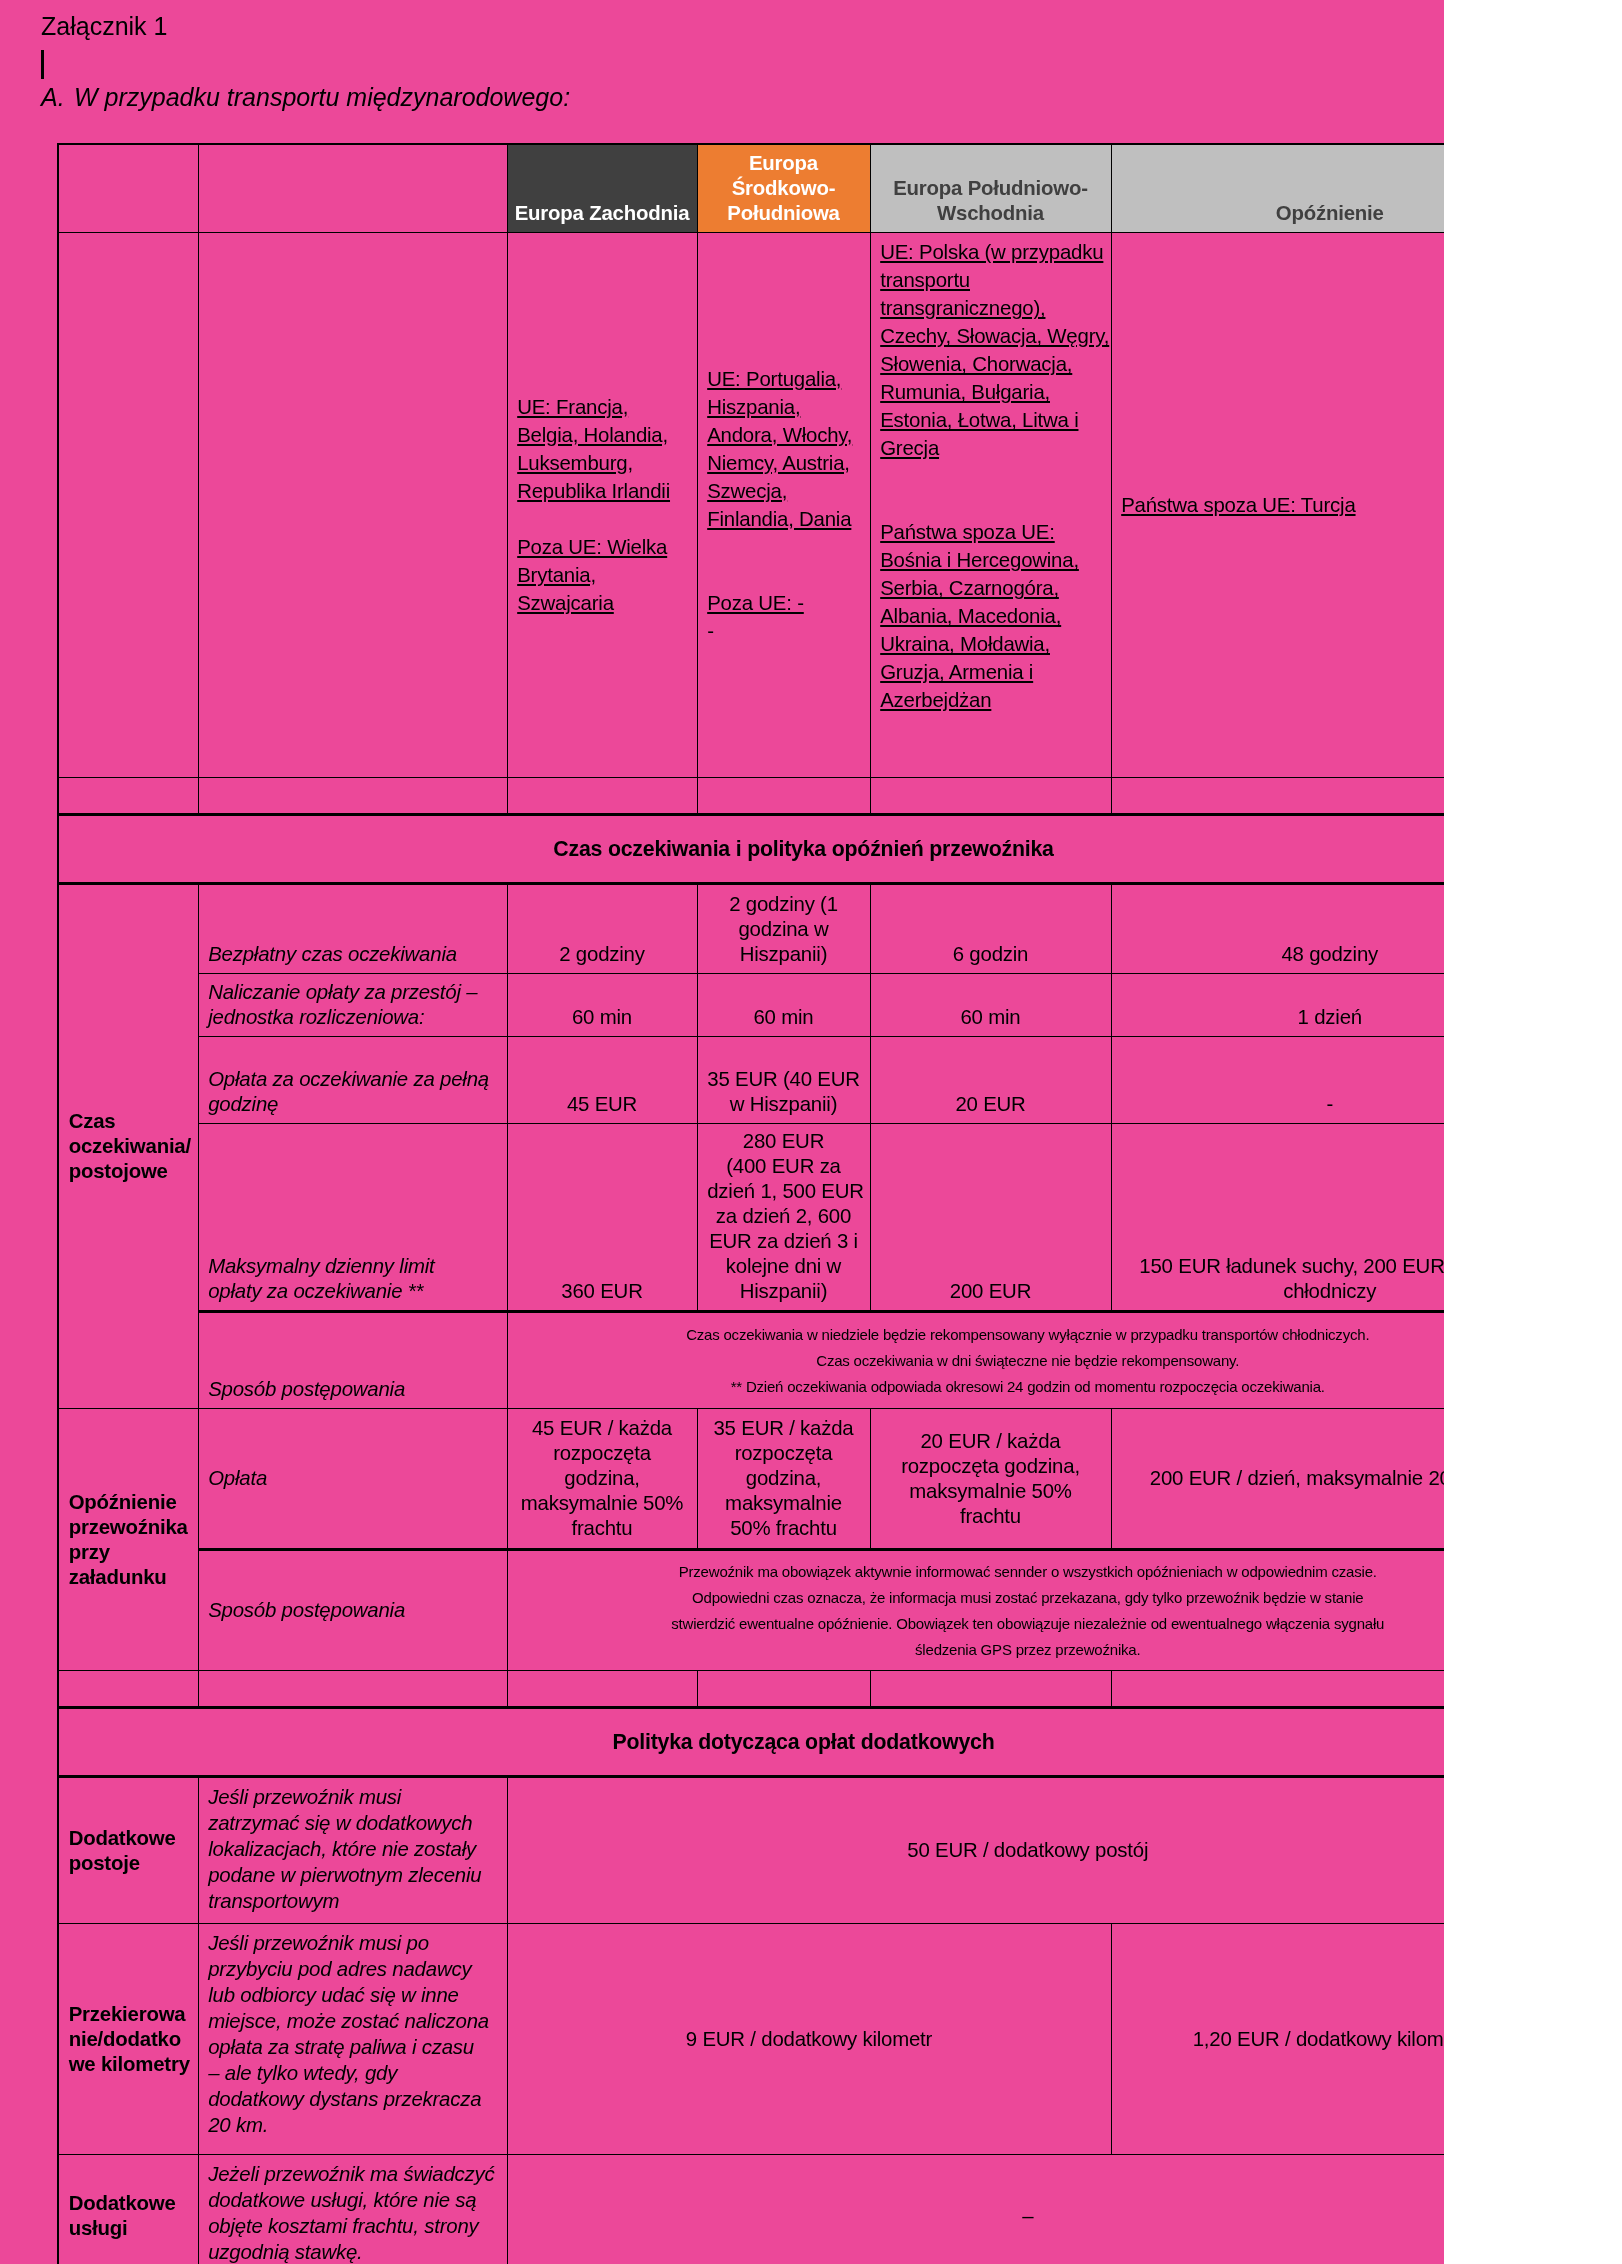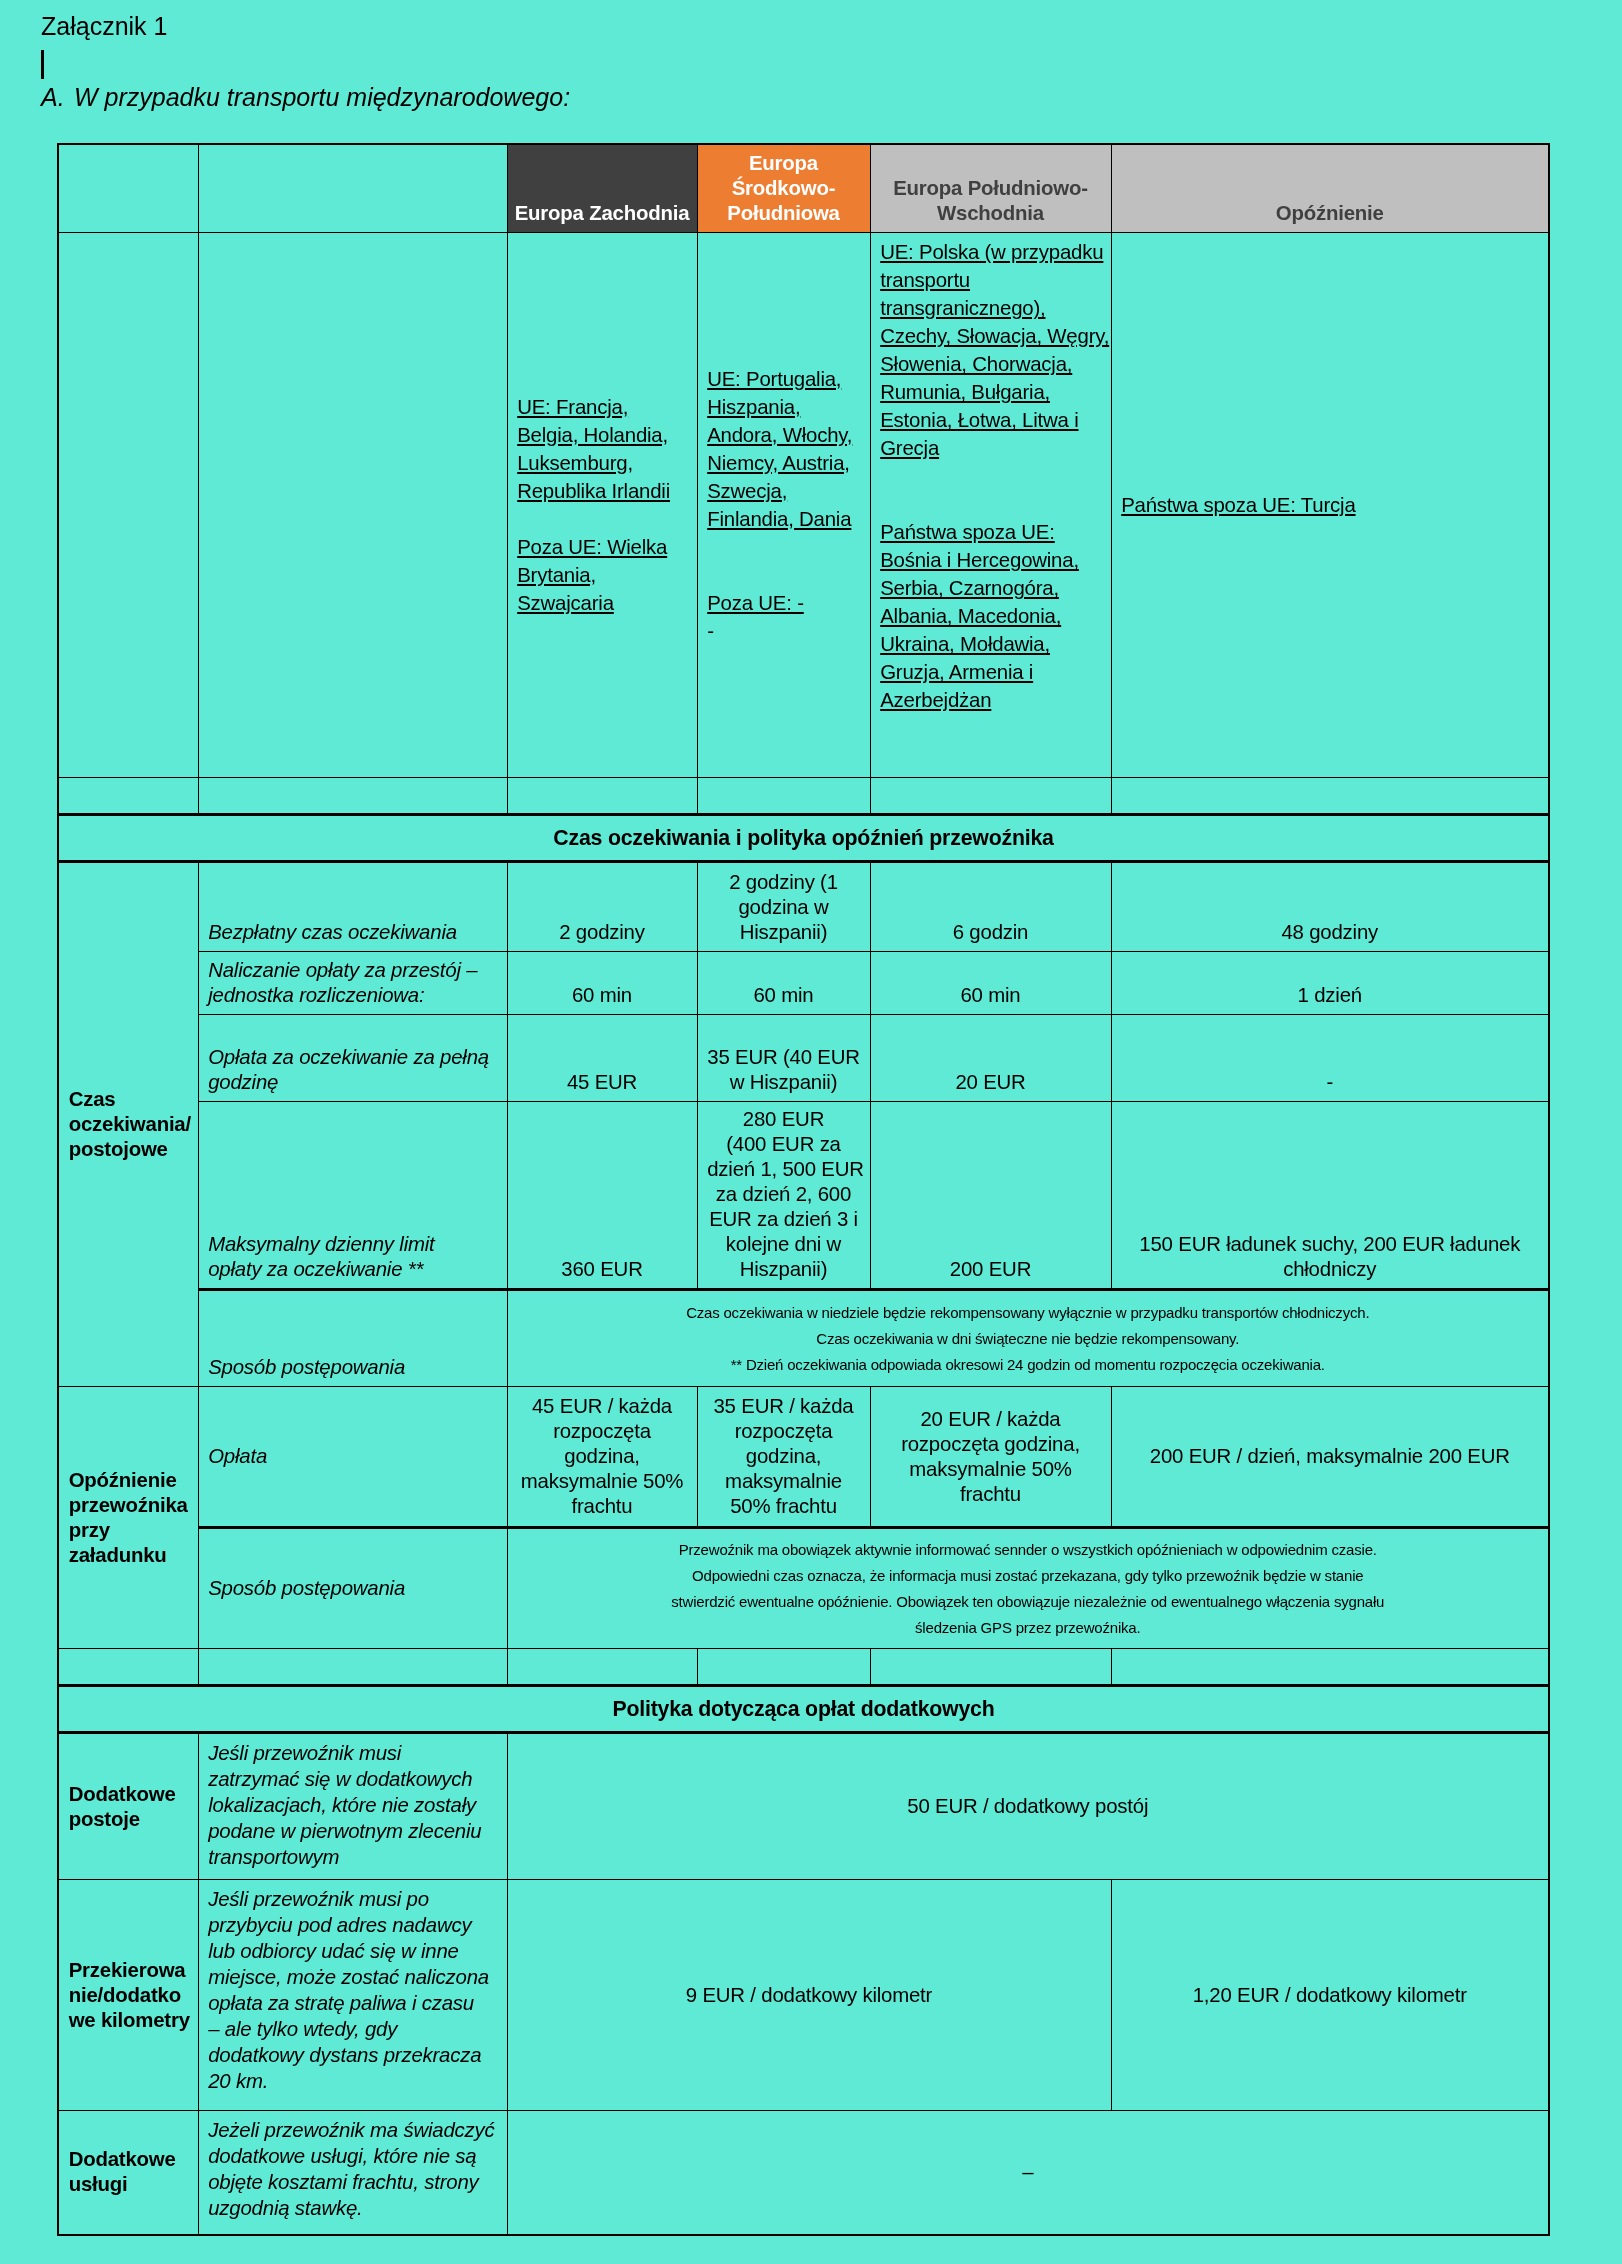--- a/index.html
+++ b/index.html
@@ -1,16 +1,16 @@
 <!DOCTYPE html>
 <html><head>
 <meta charset="utf-8">
 <style>
   html,body{margin:0;padding:0;background:#fff;}
-  .page{position:relative;width:1622px;height:2265px;background:#5eead4;
+  .page{position:relative;width:1444px;height:2265px;background:#ec4899;
         font-family:"Liberation Sans",sans-serif;color:#000;overflow:hidden;}
   .doc-title{position:absolute;left:41px;top:11.6px;font-size:25px;font-weight:normal;}
   .cursor-bar{position:absolute;left:41px;top:50px;width:2.9px;height:29px;background:#000;}
   .heading-line{position:absolute;left:41px;top:83px;font-size:25px;font-style:italic;}
   .heading-line .lbl-a{display:inline-block;min-width:33px;}
 
   table.tbl{position:absolute;left:57px;top:143px;width:1490px;
             border-collapse:collapse;table-layout:fixed;border:2.9px solid #000;
             letter-spacing:-0.2px;}
   .tbl td{border:1.9px solid #000;font-size:20.4px;line-height:25px;padding:5.8px 9.7px;
@@ -23,21 +23,21 @@
   tr.hdr td{vertical-align:bottom;text-align:center;font-weight:bold;padding:5.8px;}
   .h-dark{background:#404040;color:#ffffff;}
   .h-orange{background:#ED7D31;color:#ffffff;}
   .h-gray{background:#BFBFBF;color:#404040;}
 
   
   tr.countries td{text-align:left;vertical-align:middle;font-size:20.4px;line-height:28px;}
   tr.countries td.vtop{vertical-align:top;}
 
   
-  td.sect{font-weight:bold;text-align:center;padding:7px;line-height:30px;font-size:21.3px;}
+  td.sect{font-weight:bold;text-align:center;padding:18px;line-height:30px;font-size:21.3px;}
   .bt-thick{border-top-width:3.9px !important;}
   .bb-thick{border-bottom-width:3.9px !important;}
 
   
   td.grp{font-weight:bold;text-align:left;vertical-align:middle;line-height:25px;}
   td.lbl{font-style:italic;text-align:left;vertical-align:bottom;line-height:25px;}
   td.lbl-mid{font-style:italic;text-align:left;vertical-align:middle;line-height:25px;}
   td.desc{font-style:italic;text-align:left;vertical-align:top;line-height:26px;}
   td.val-b{vertical-align:bottom;}
   td.proc{text-align:center;vertical-align:middle;line-height:26px;font-size:15px;}

